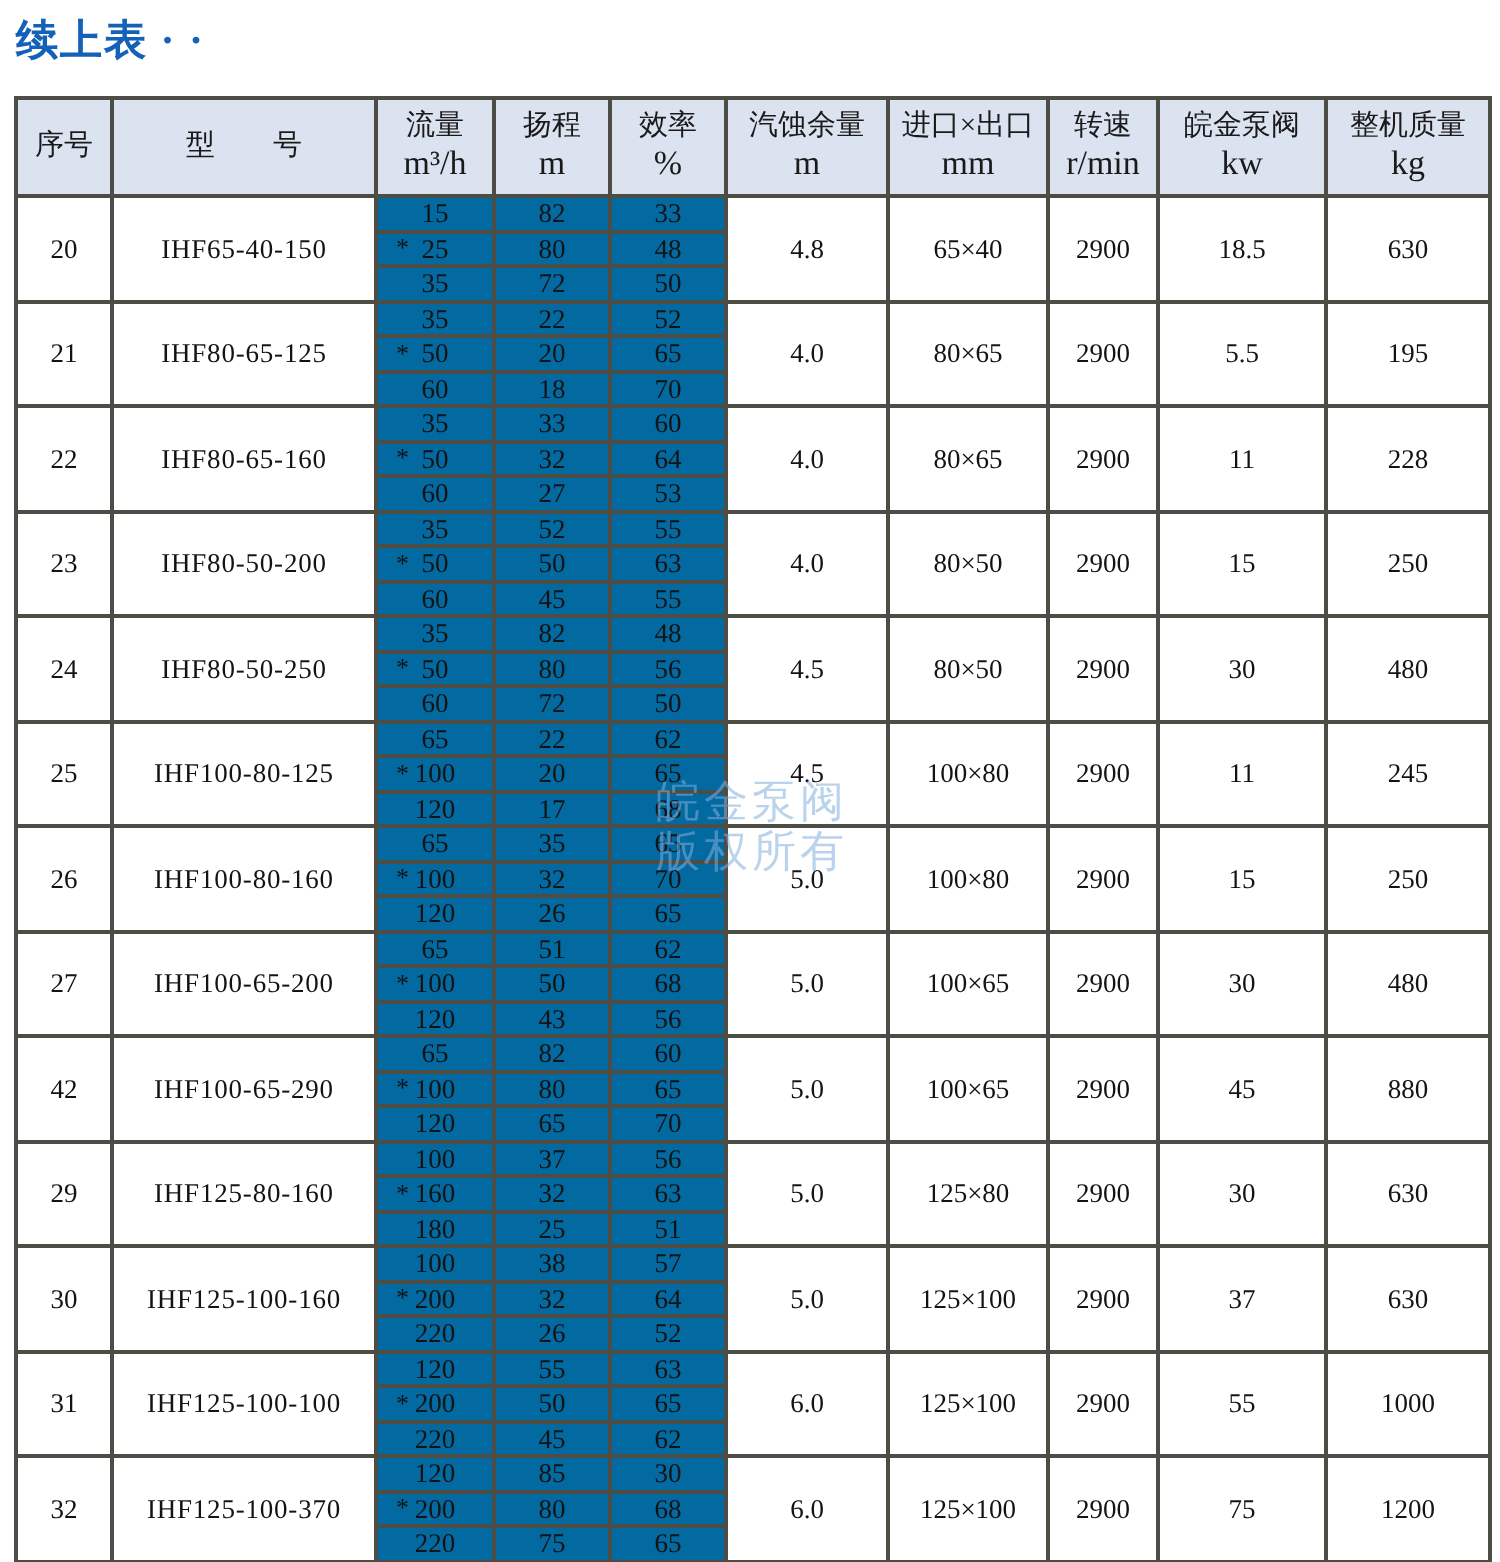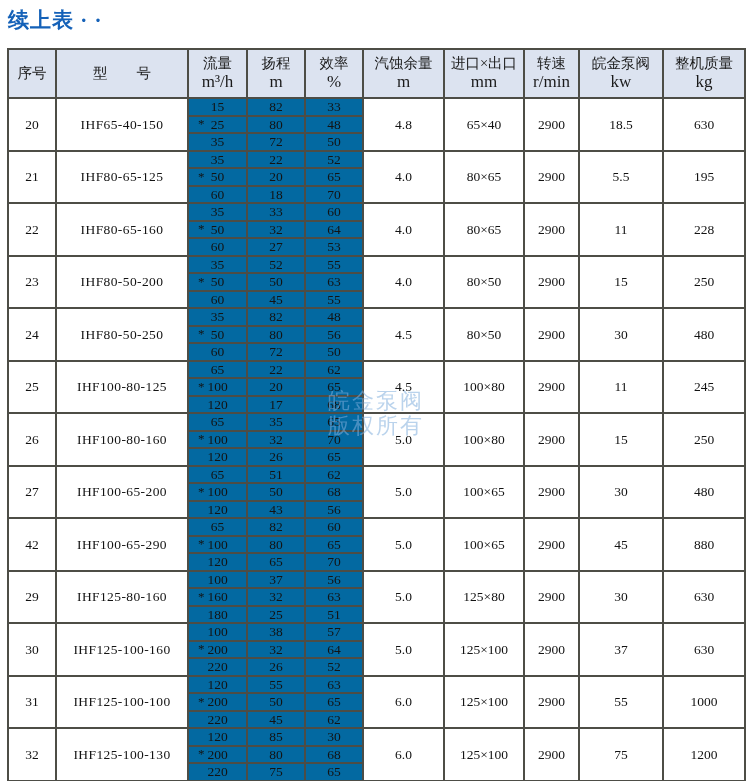--- a/index.html
+++ b/index.html
@@ -342,21 +342,21 @@
         <td class="metric">50</td>
         <td class="metric">65</td>
       </tr>
       <tr class="sub-row">
         <td class="metric">220</td>
         <td class="metric">45</td>
         <td class="metric">62</td>
       </tr>
       <tr class="group-start sub-row">
         <td rowspan="3" class="span-cell">32</td>
-        <td rowspan="3" class="span-cell model-cell">IHF125-100-130</td>
+        <td rowspan="3" class="span-cell model-cell">IHF125-100-370</td>
         <td class="metric">120</td>
         <td class="metric">85</td>
         <td class="metric">30</td>
         <td rowspan="3" class="span-cell">6.0</td>
         <td rowspan="3" class="span-cell">125×100</td>
         <td rowspan="3" class="span-cell">2900</td>
         <td rowspan="3" class="span-cell">75</td>
         <td rowspan="3" class="span-cell">1200</td>
       </tr>
       <tr class="sub-row">

